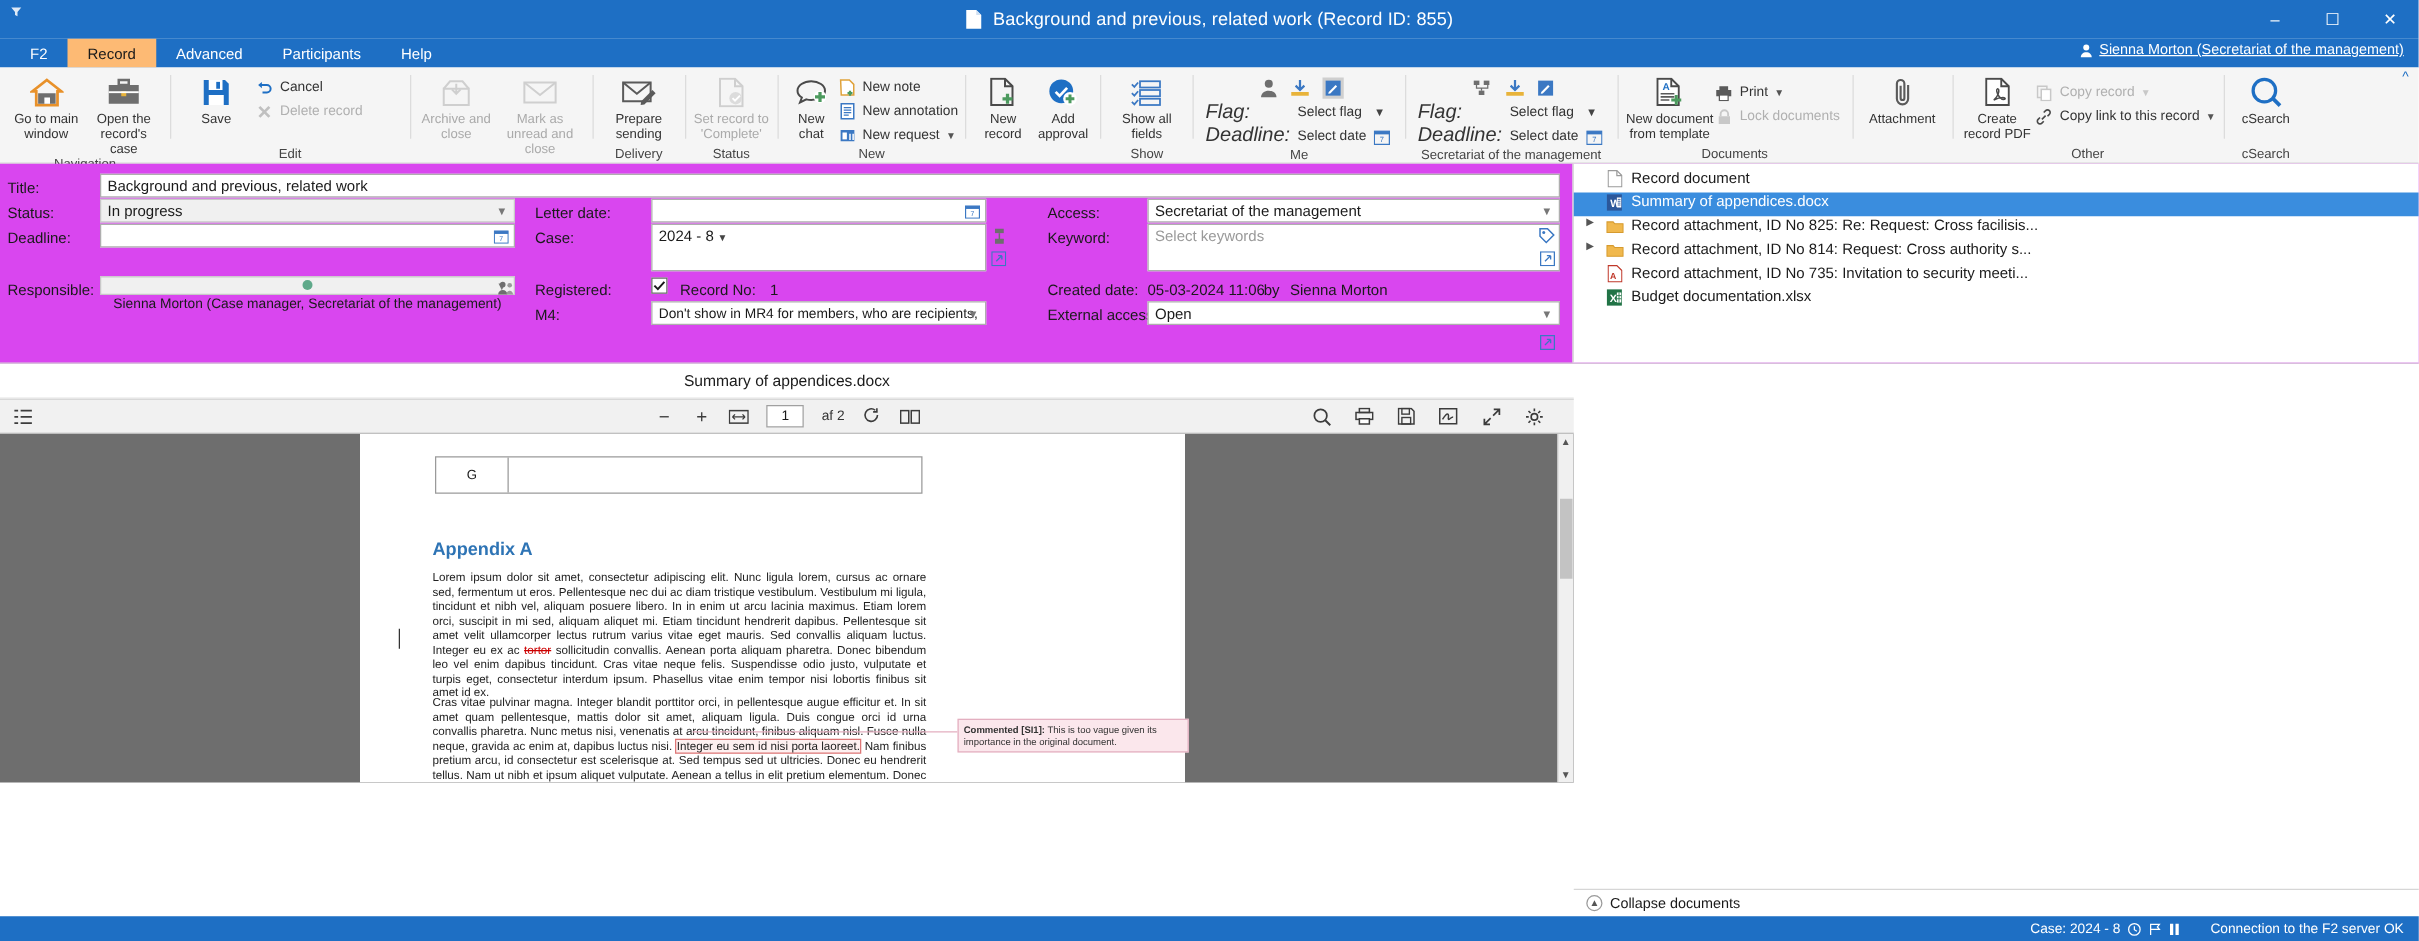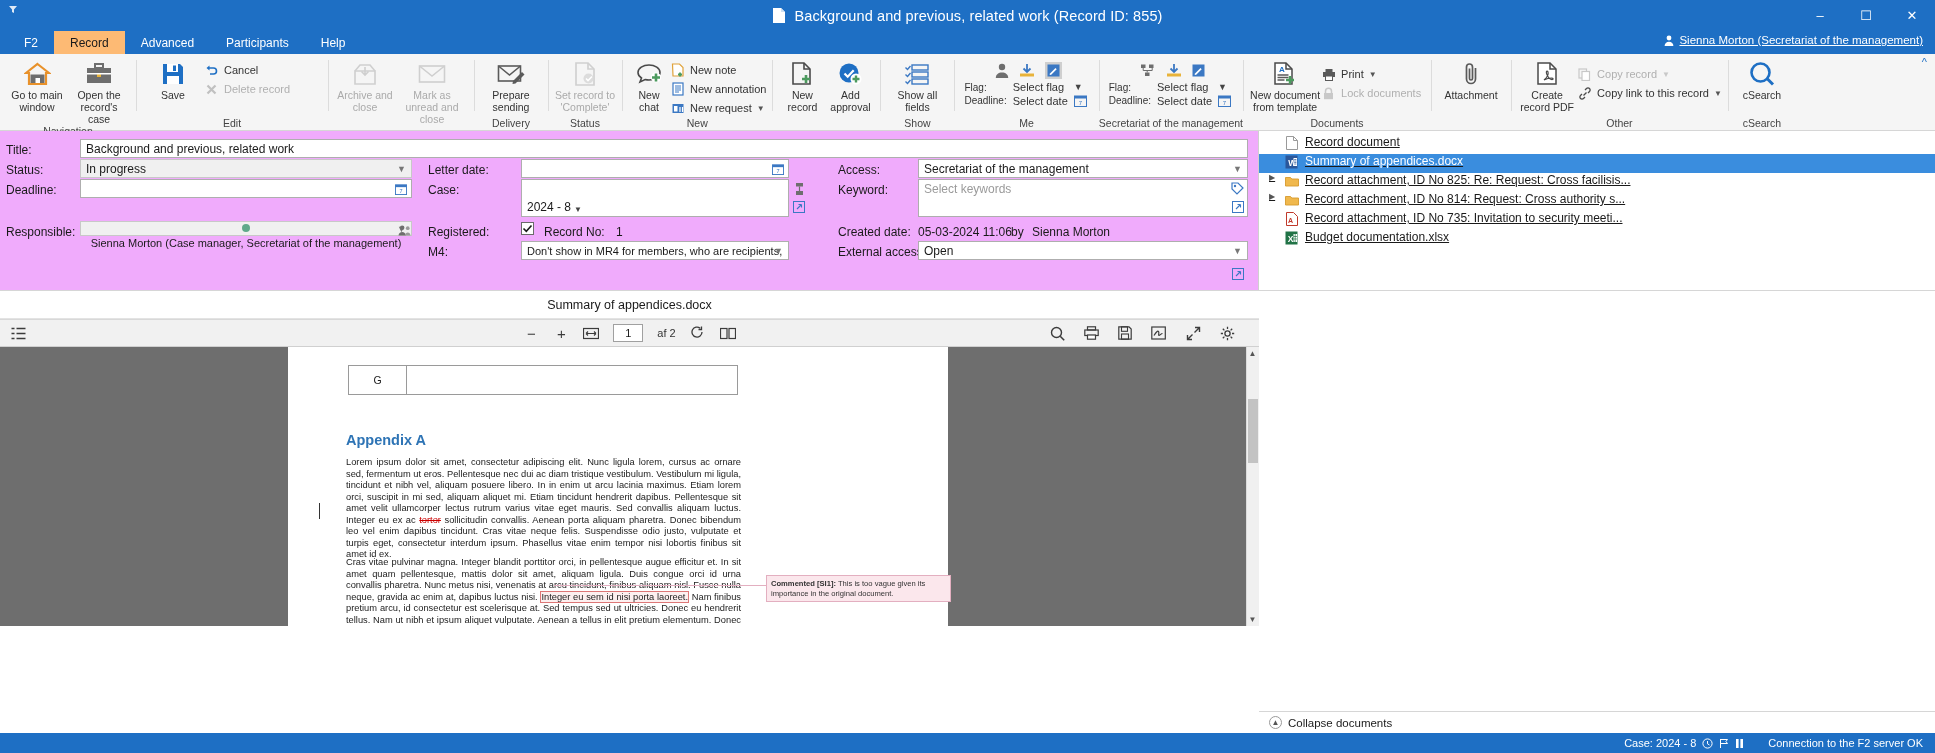--- a/index.html
+++ b/index.html
@@ -49,25 +49,25 @@
     width: 62px; display:flex; flex-direction:column; align-items:center;
     padding-top: 3px; font-size: 10.5px; line-height: 12px; text-align:center; color:#333;
   }
   .bigbtn .ic { height: 26px; display:flex; align-items:center; justify-content:center; margin-bottom:2px;}
   .bigbtn.dim { color: #aaaaaa; }
   .smalllist { display:flex; flex-direction: column; padding-top: 4px; gap: 3px;}
   .smallbtn { display:flex; align-items:center; gap:5px; font-size: 11px; color:#333; height: 16px; white-space: nowrap;}
   .smallbtn.dim { color: #b0b0b0; }
   .smallbtn .ic { width: 15px; display:flex; align-items:center; justify-content:center;}
   .flaggrid { display:grid; grid-template-columns: auto auto auto auto; gap: 1px 6px; align-items:center; padding-top:2px;}
-  .flaglabel { font-size: 10px; color:#333; }
+  .flaglabel { font-size: 16px; color:#333;font-style:italic; }
   .flagval { font-size: 11px; color:#333; }
   .flagicons { grid-column: 1 / span 4; display:flex; gap:10px; justify-content:center; height:20px; align-items:center;}
   
-  .formarea { height: 160px; background:#f0abfc; border-bottom:1px solid #d6d6d6; position: relative; display:flex;text-decoration:underline;}
+  .formarea { height: 160px; background:#d946ef; border-bottom:1px solid #d6d6d6; position: relative; display:flex;}
   .formleft { width: 1258px; position: relative; padding: 8px 0 0 0;}
   .fld-label { position:absolute; font-size:12px; color:#1a1a1a; }
   .fld-input {
     position:absolute; border:1px solid #aeaeae; background:#fff;
     font-size:12px; padding: 2px 5px; color:#1a1a1a; display:flex; align-items:center;
   }
   .fld-input.readonly { background:#f0f0f0; border-color:#c8c8c8; }
   .fld-input .caret { position:absolute; right:5px; color:#777; font-size:9px;}
   .fld-input .calic { position:absolute; right:4px; color:#3b78c3; font-size:11px;}
   .placeholder { color:#9a9a9a; }
@@ -625,21 +625,21 @@
       <span class="calic">
         <svg width="12" height="12" viewBox="0 0 13 13">
             <rect x="0.5" y="2" width="12" height="10.5" fill="none" stroke="#3b78c3" stroke-width="1"></rect>
             <rect x="0.5" y="2" width="12" height="2.5" fill="#3b78c3"></rect>
             <text x="6.5" y="10.5" font-size="6" text-anchor="middle" fill="#3b78c3" font-family="Liberation Sans">7</text>
           </svg>
       </span>
     </div>
 
     <div class="fld-label" style="left:428px; top:52px;">Case:</div>
-    <div class="fld-input" style="left:521px; top:48px; width:268px; height:38px; align-items:flex-end;">
+    <div class="fld-input" style="left:521px; top:48px; width:268px; height:38px; align-items:flex-start;">
       <span>2024 - 8</span>
       <span style="font-size:8px;color:#444;margin-left:3px;margin-top:4px">▼</span>
     </div>
     <div style="position:absolute;left:793px;top:51px">
       <svg width="13" height="14" viewBox="0 0 13 14">
           <rect x="3" y="1" width="7" height="3.5" fill="#6E6E6E"></rect>
           <path d="M6.5 4.5v5M3 9.5h7" stroke="#6E6E6E" stroke-width="1.2"></path>
           <rect x="3" y="9.5" width="7" height="3.5" fill="#6E6E6E"></rect>
         </svg>
     </div>

